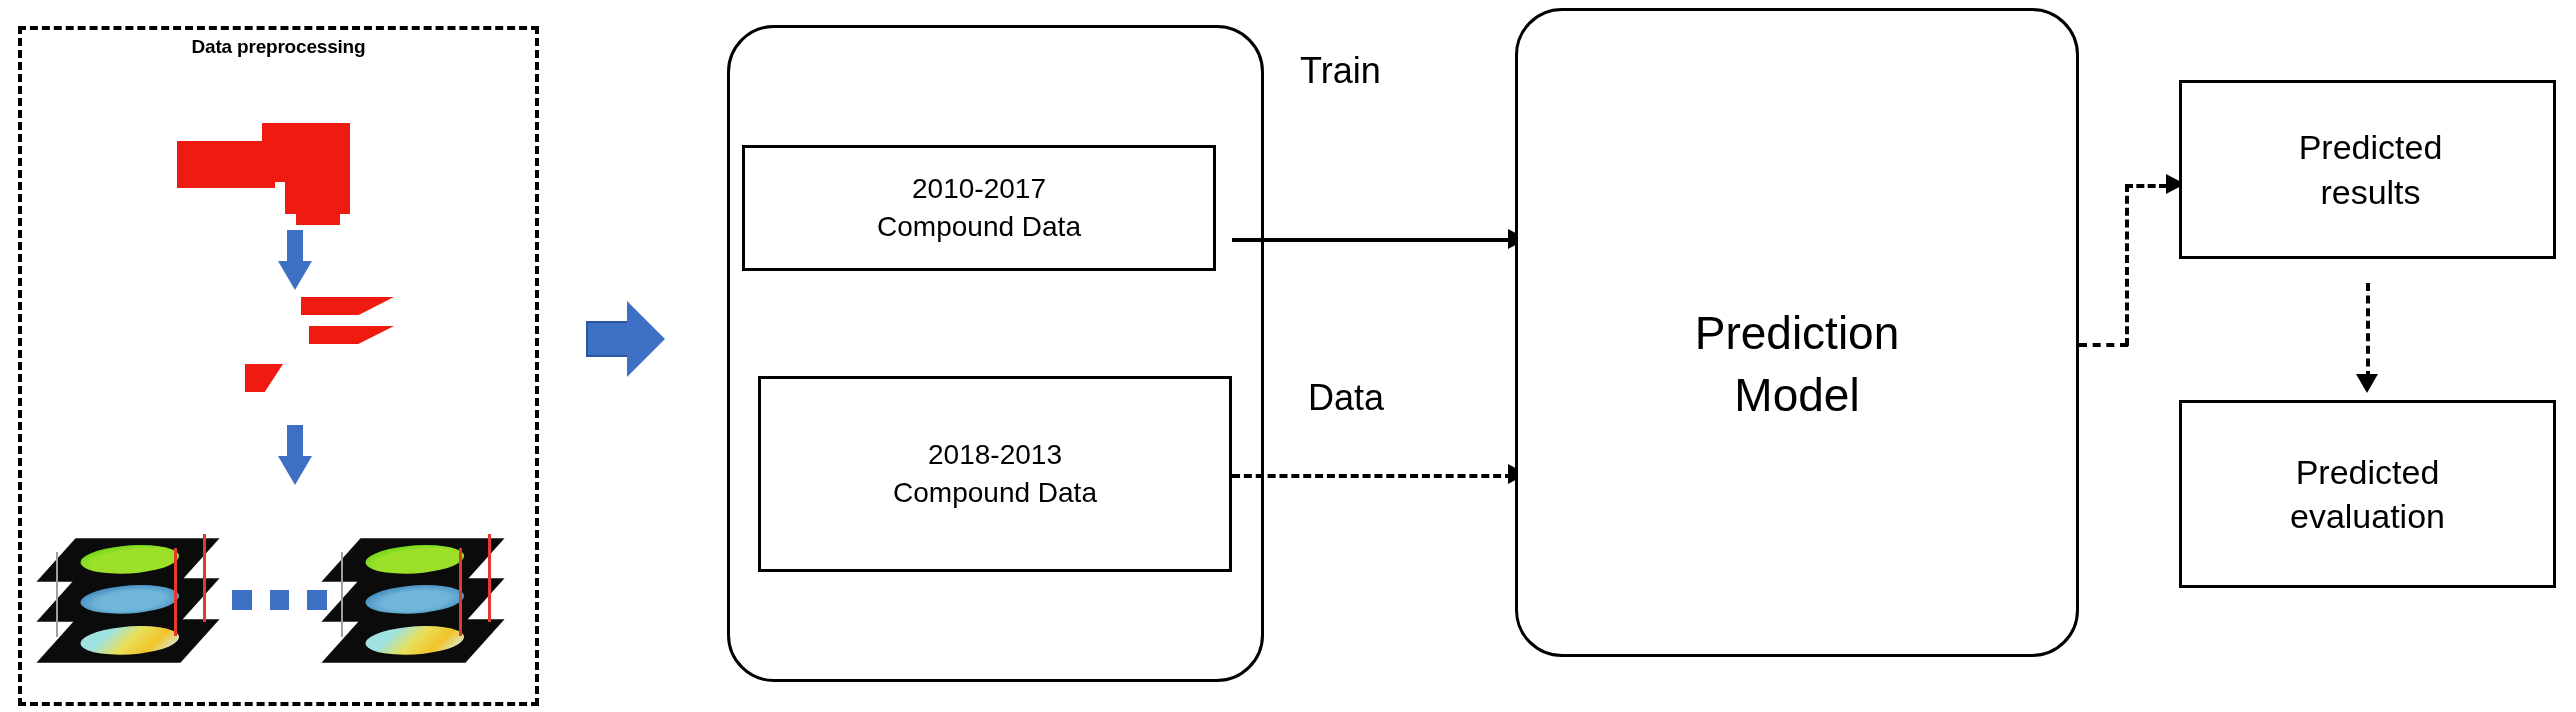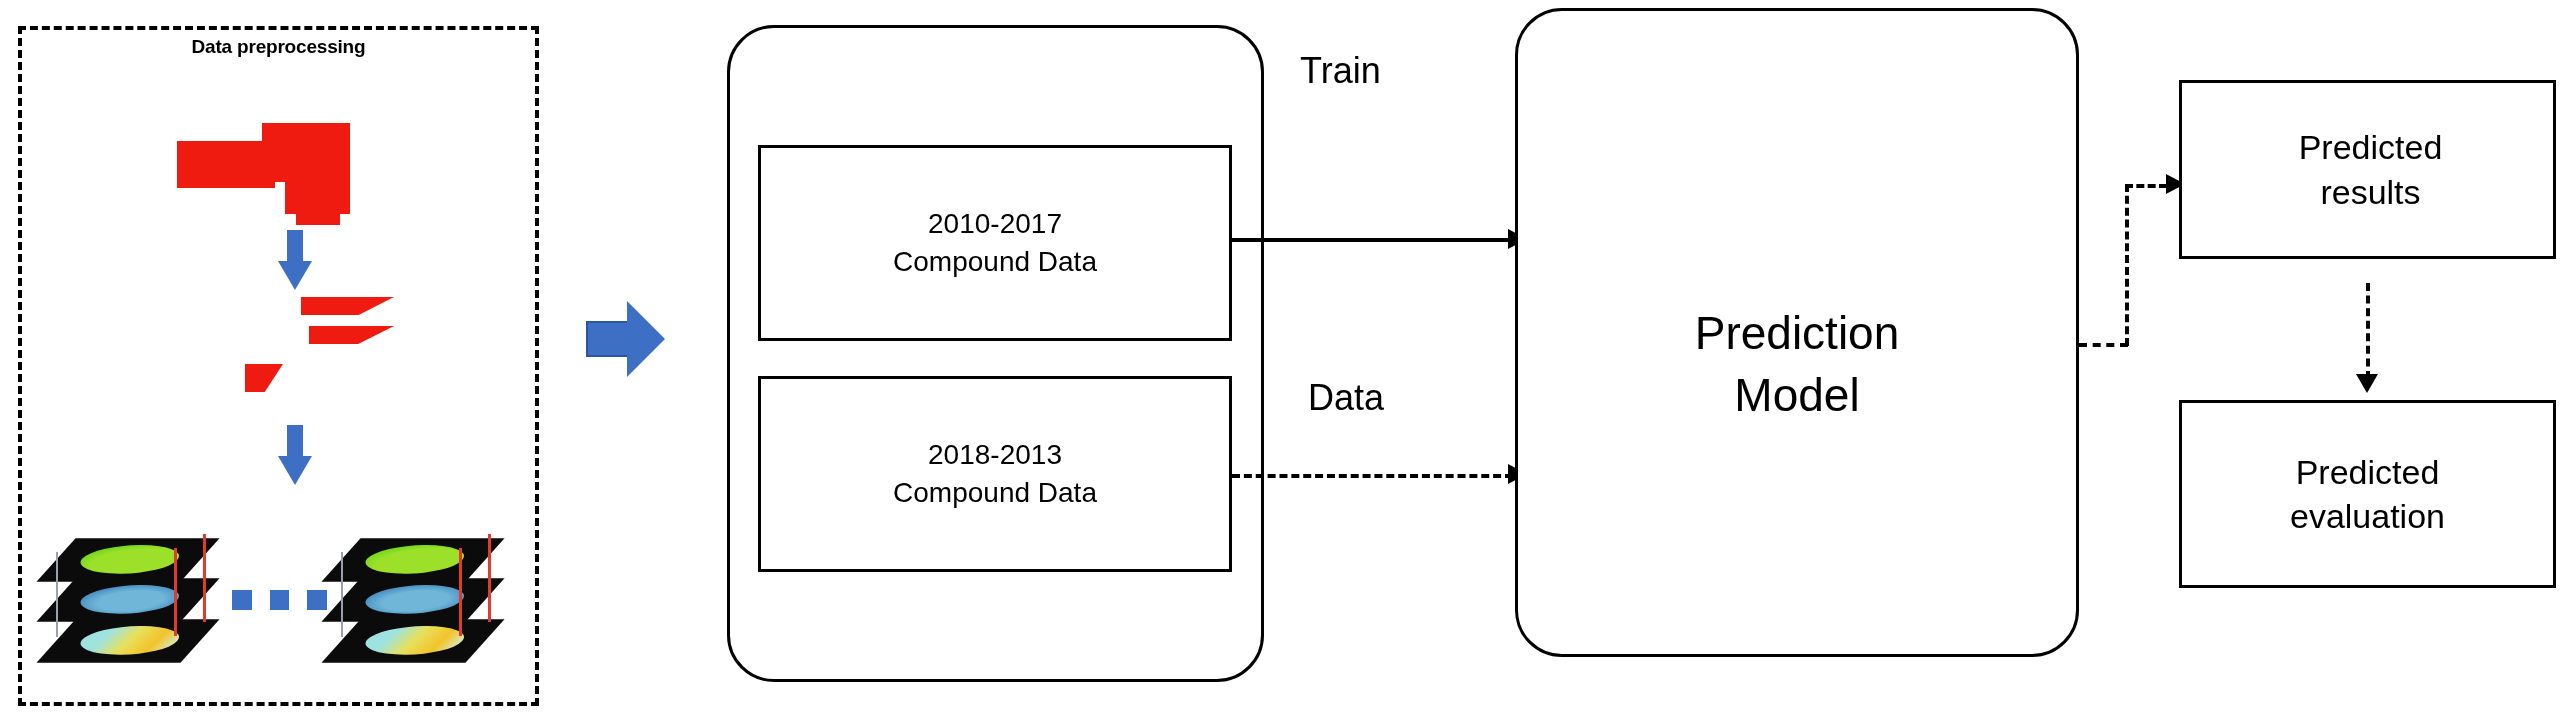--- a/index.html
+++ b/index.html
@@ -65,21 +65,21 @@
                    border-left:38px solid #2b55a0;z-index:-1;}
 
   
   .round-box{position:absolute;border:3.3px solid #000;border-radius:47px;background:#fff;box-sizing:border-box;}
   .gyp-box{left:727px;top:24.5px;width:537px;height:657px;}
   .gyp-title{position:absolute;left:727px;top:51px;width:537px;text-align:center;
              font-size:29px;font-weight:bold;}
   .inner-box{position:absolute;border:3.3px solid #000;background:#fff;box-sizing:border-box;
              display:flex;align-items:center;justify-content:center;text-align:center;
              font-size:28px;line-height:1.35;}
-  .box-train{left:758px;top:145px;width:474px;height:196px;align-items:center;}
+  .box-train{left:742px;top:145px;width:474px;height:126px;align-items:center;}
   .box-test {left:758px;top:376px;width:474px;height:196px;}
 
   .model-box{left:1515px;top:8.2px;width:564px;height:649px;}
   .model-text{position:absolute;left:1515px;top:8.2px;width:564px;height:649px;
               display:flex;align-items:center;justify-content:center;text-align:center;
               font-size:46px;line-height:1.35;}
 
   
   .plain-box{position:absolute;border:3.3px solid #000;background:#fff;box-sizing:border-box;
              display:flex;align-items:center;justify-content:center;text-align:center;

